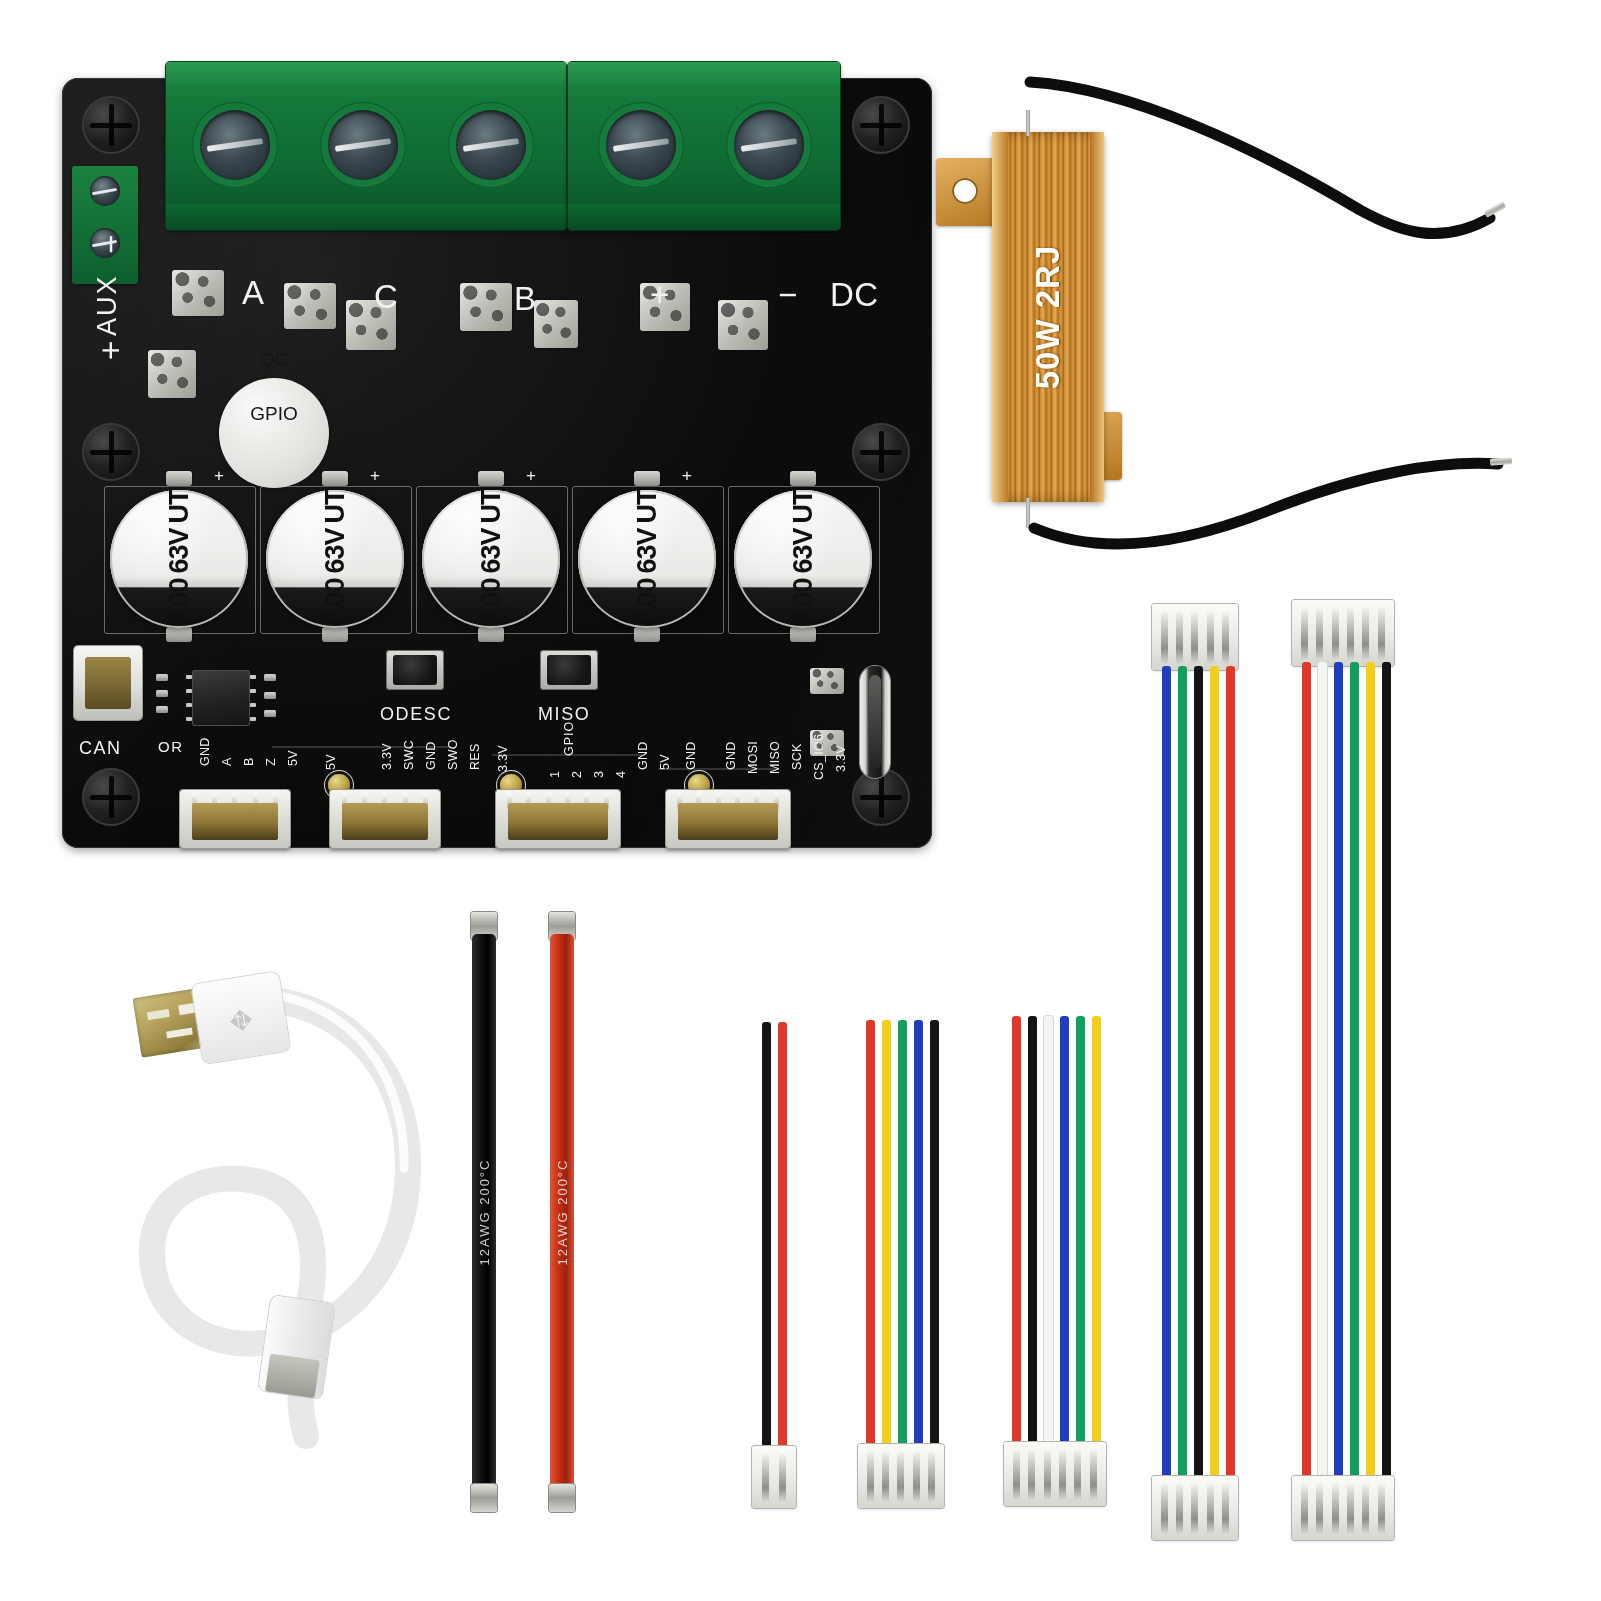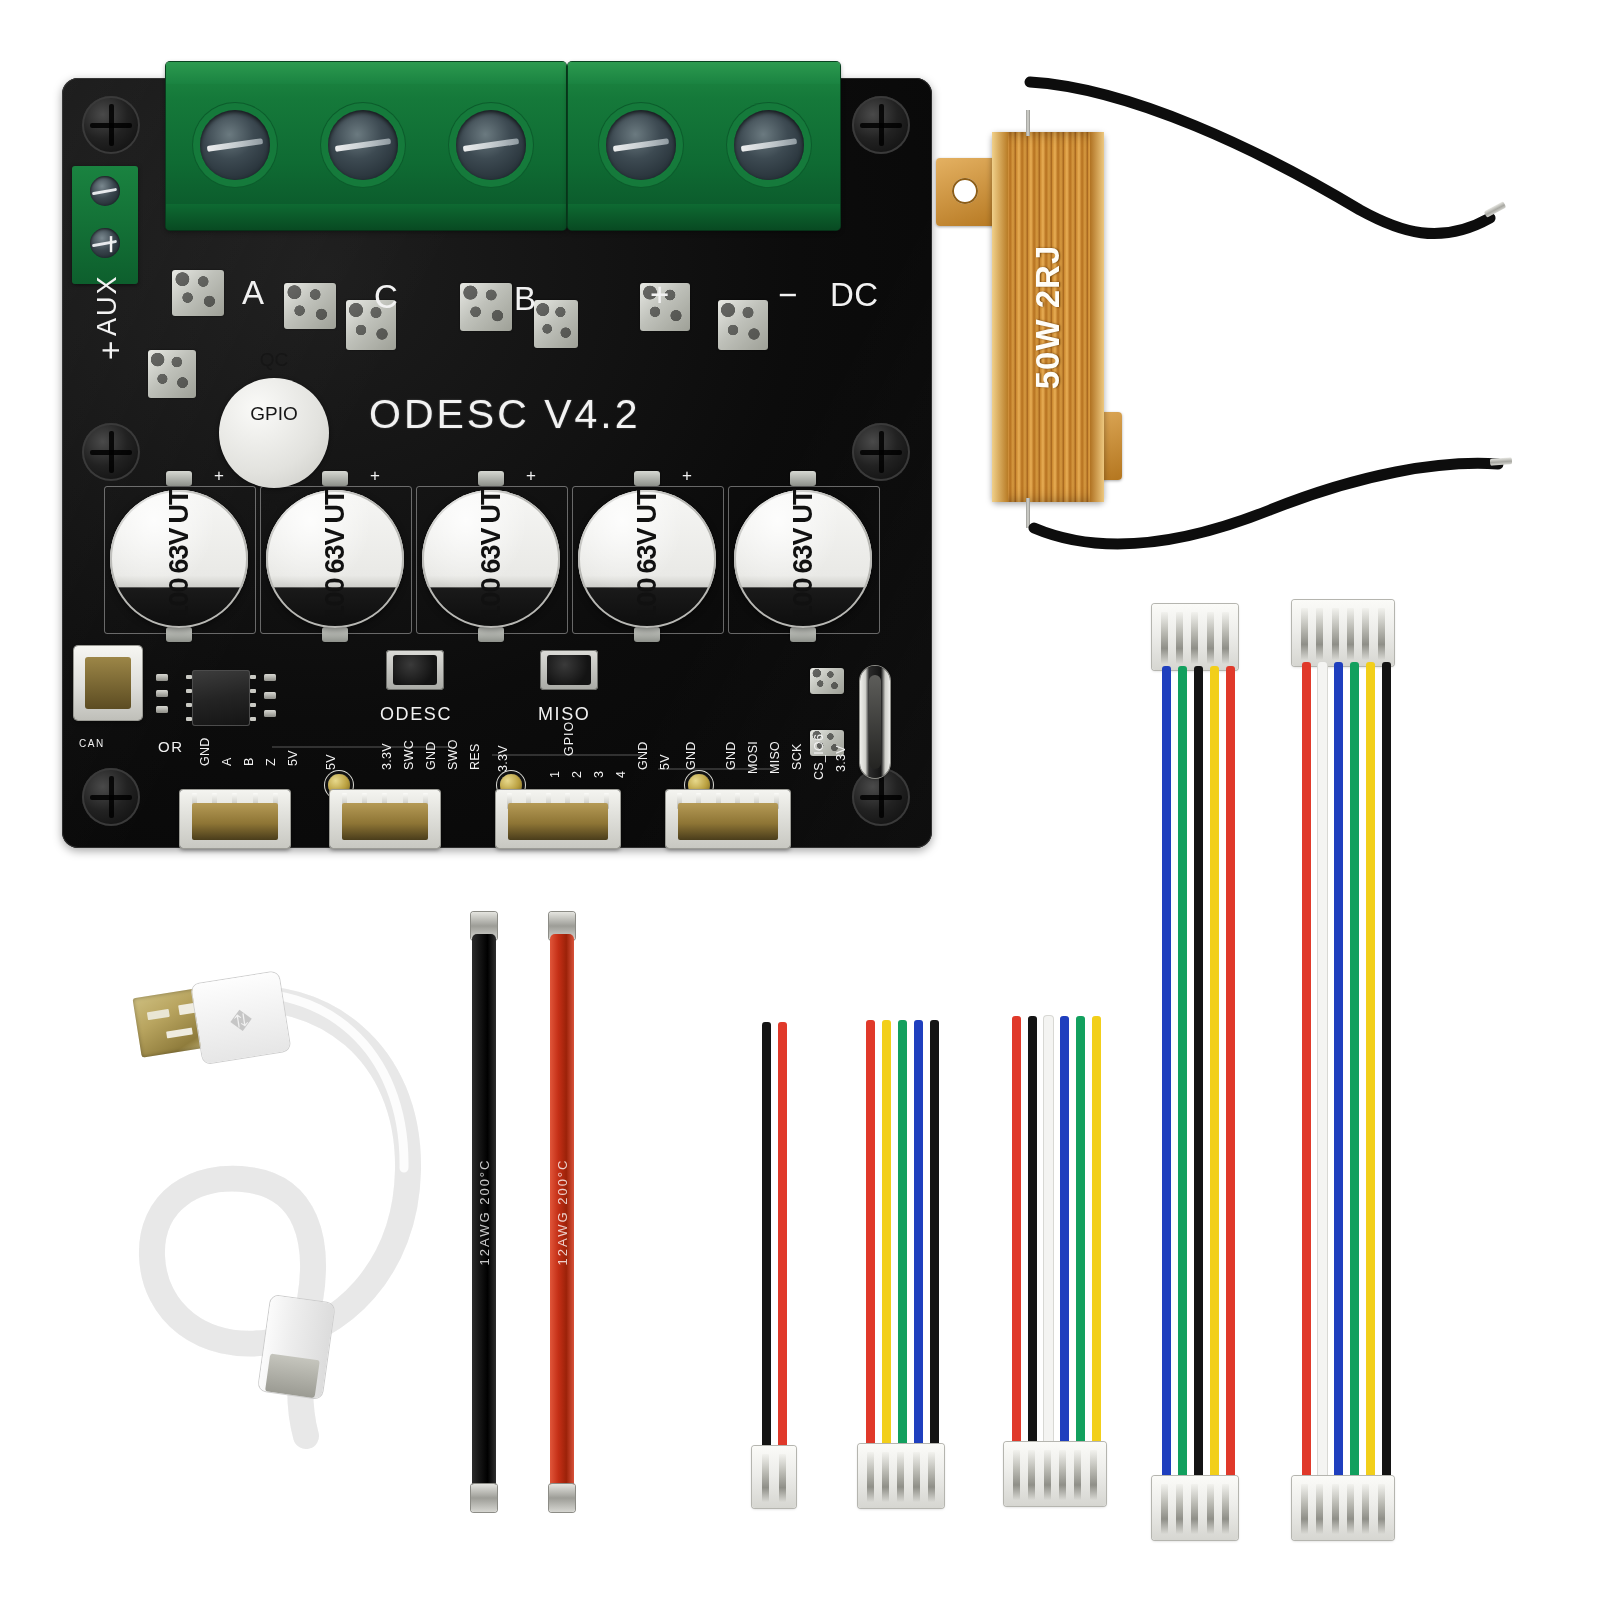--- a/index.html
+++ b/index.html
@@ -251,21 +251,20 @@
   <div class="silk silk-term" style="left:716px;top:198px;">−</div>
   <div class="silk silk-term" style="left:768px;top:198px;">DC</div>
 
   <div class="qc" style="left:157px;top:300px;gap:32px;">
     <div>QC</div>
     <div>GPIO</div>
     <div class="qc-div"></div>
     <div>56V</div>
   </div>
 
-  <div class="silk silk-big" style="left:307px;top:313px;">ODESC V4.2</div>
 
   <div class="cap-outline" style="left:42px;top:408px;width:150px;height:146px;"></div>
   <div class="cap-outline" style="left:198px;top:408px;width:150px;height:146px;"></div>
   <div class="cap-outline" style="left:354px;top:408px;width:150px;height:146px;"></div>
   <div class="cap-outline" style="left:510px;top:408px;width:150px;height:146px;"></div>
   <div class="cap-outline" style="left:666px;top:408px;width:150px;height:146px;"></div>
 
   <div class="cap-clip" style="left:104px;top:393px;"></div>
   <div class="cap-clip" style="left:260px;top:393px;"></div>
   <div class="cap-clip" style="left:416px;top:393px;"></div>
@@ -329,21 +328,21 @@
   <div class="silk silk-btn" style="left:318px;top:626px;">ODESC</div>
 
   <div class="tact" style="left:478px;top:572px;">
     <div class="tact-b"></div>
   </div>
   <div class="silk silk-btn" style="left:476px;top:626px;">MISO</div>
 
   <div class="can-con" style="left:12px;top:568px;">
     <div class="can-in"></div>
   </div>
-  <div class="silk silk-tiny" style="left:17px;top:660px;font-size:10px;letter-spacing:1.5px;">CAN</div>
+  <div class="silk silk-tiny" style="left:17px;top:660px;font-size:18px;letter-spacing:1.5px;">CAN</div>
   <div class="silk silk-tiny" style="left:96px;top:660px;font-size:15px;letter-spacing:1.5px;">OR</div>
 
   <div class="ic" style="left:130px;top:592px;width:58px;height:56px;">
     <div class="ic-legs" style="left:-6px;">
       <div class="ic-leg"></div>
         <div class="ic-leg"></div>
         <div class="ic-leg"></div>
         <div class="ic-leg"></div>
     </div>
     <div class="ic-legs" style="right:-6px;">

